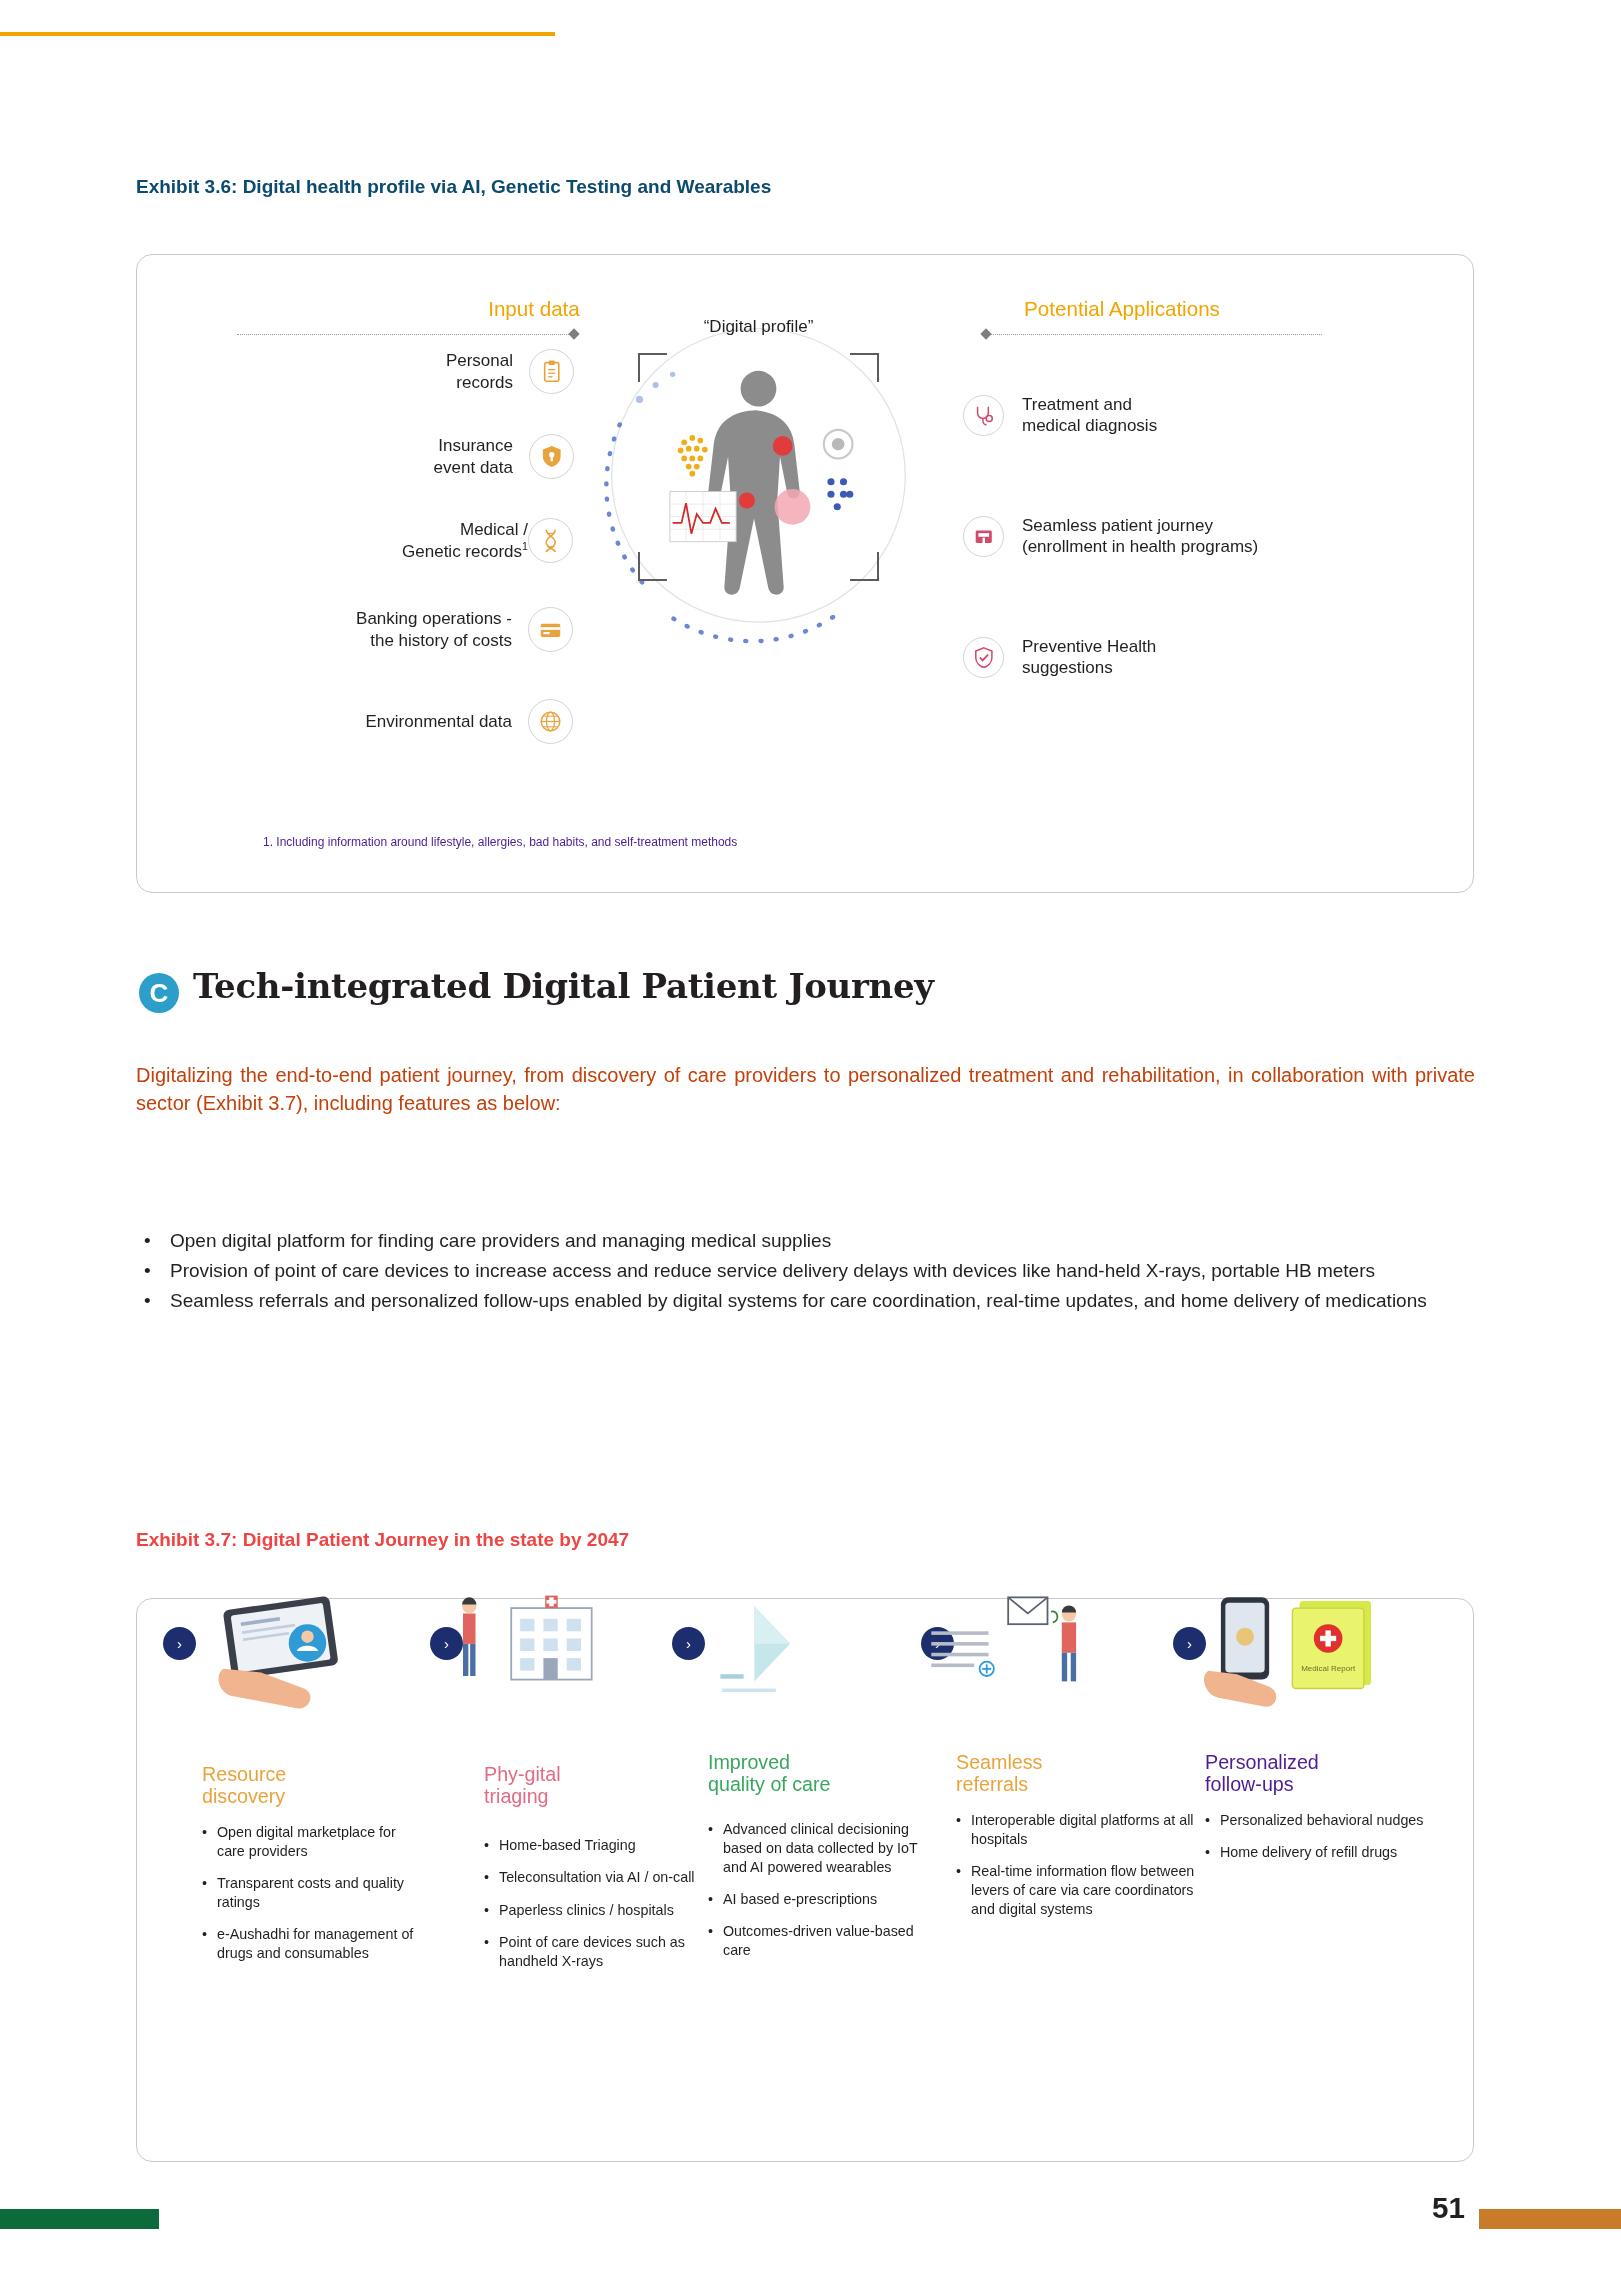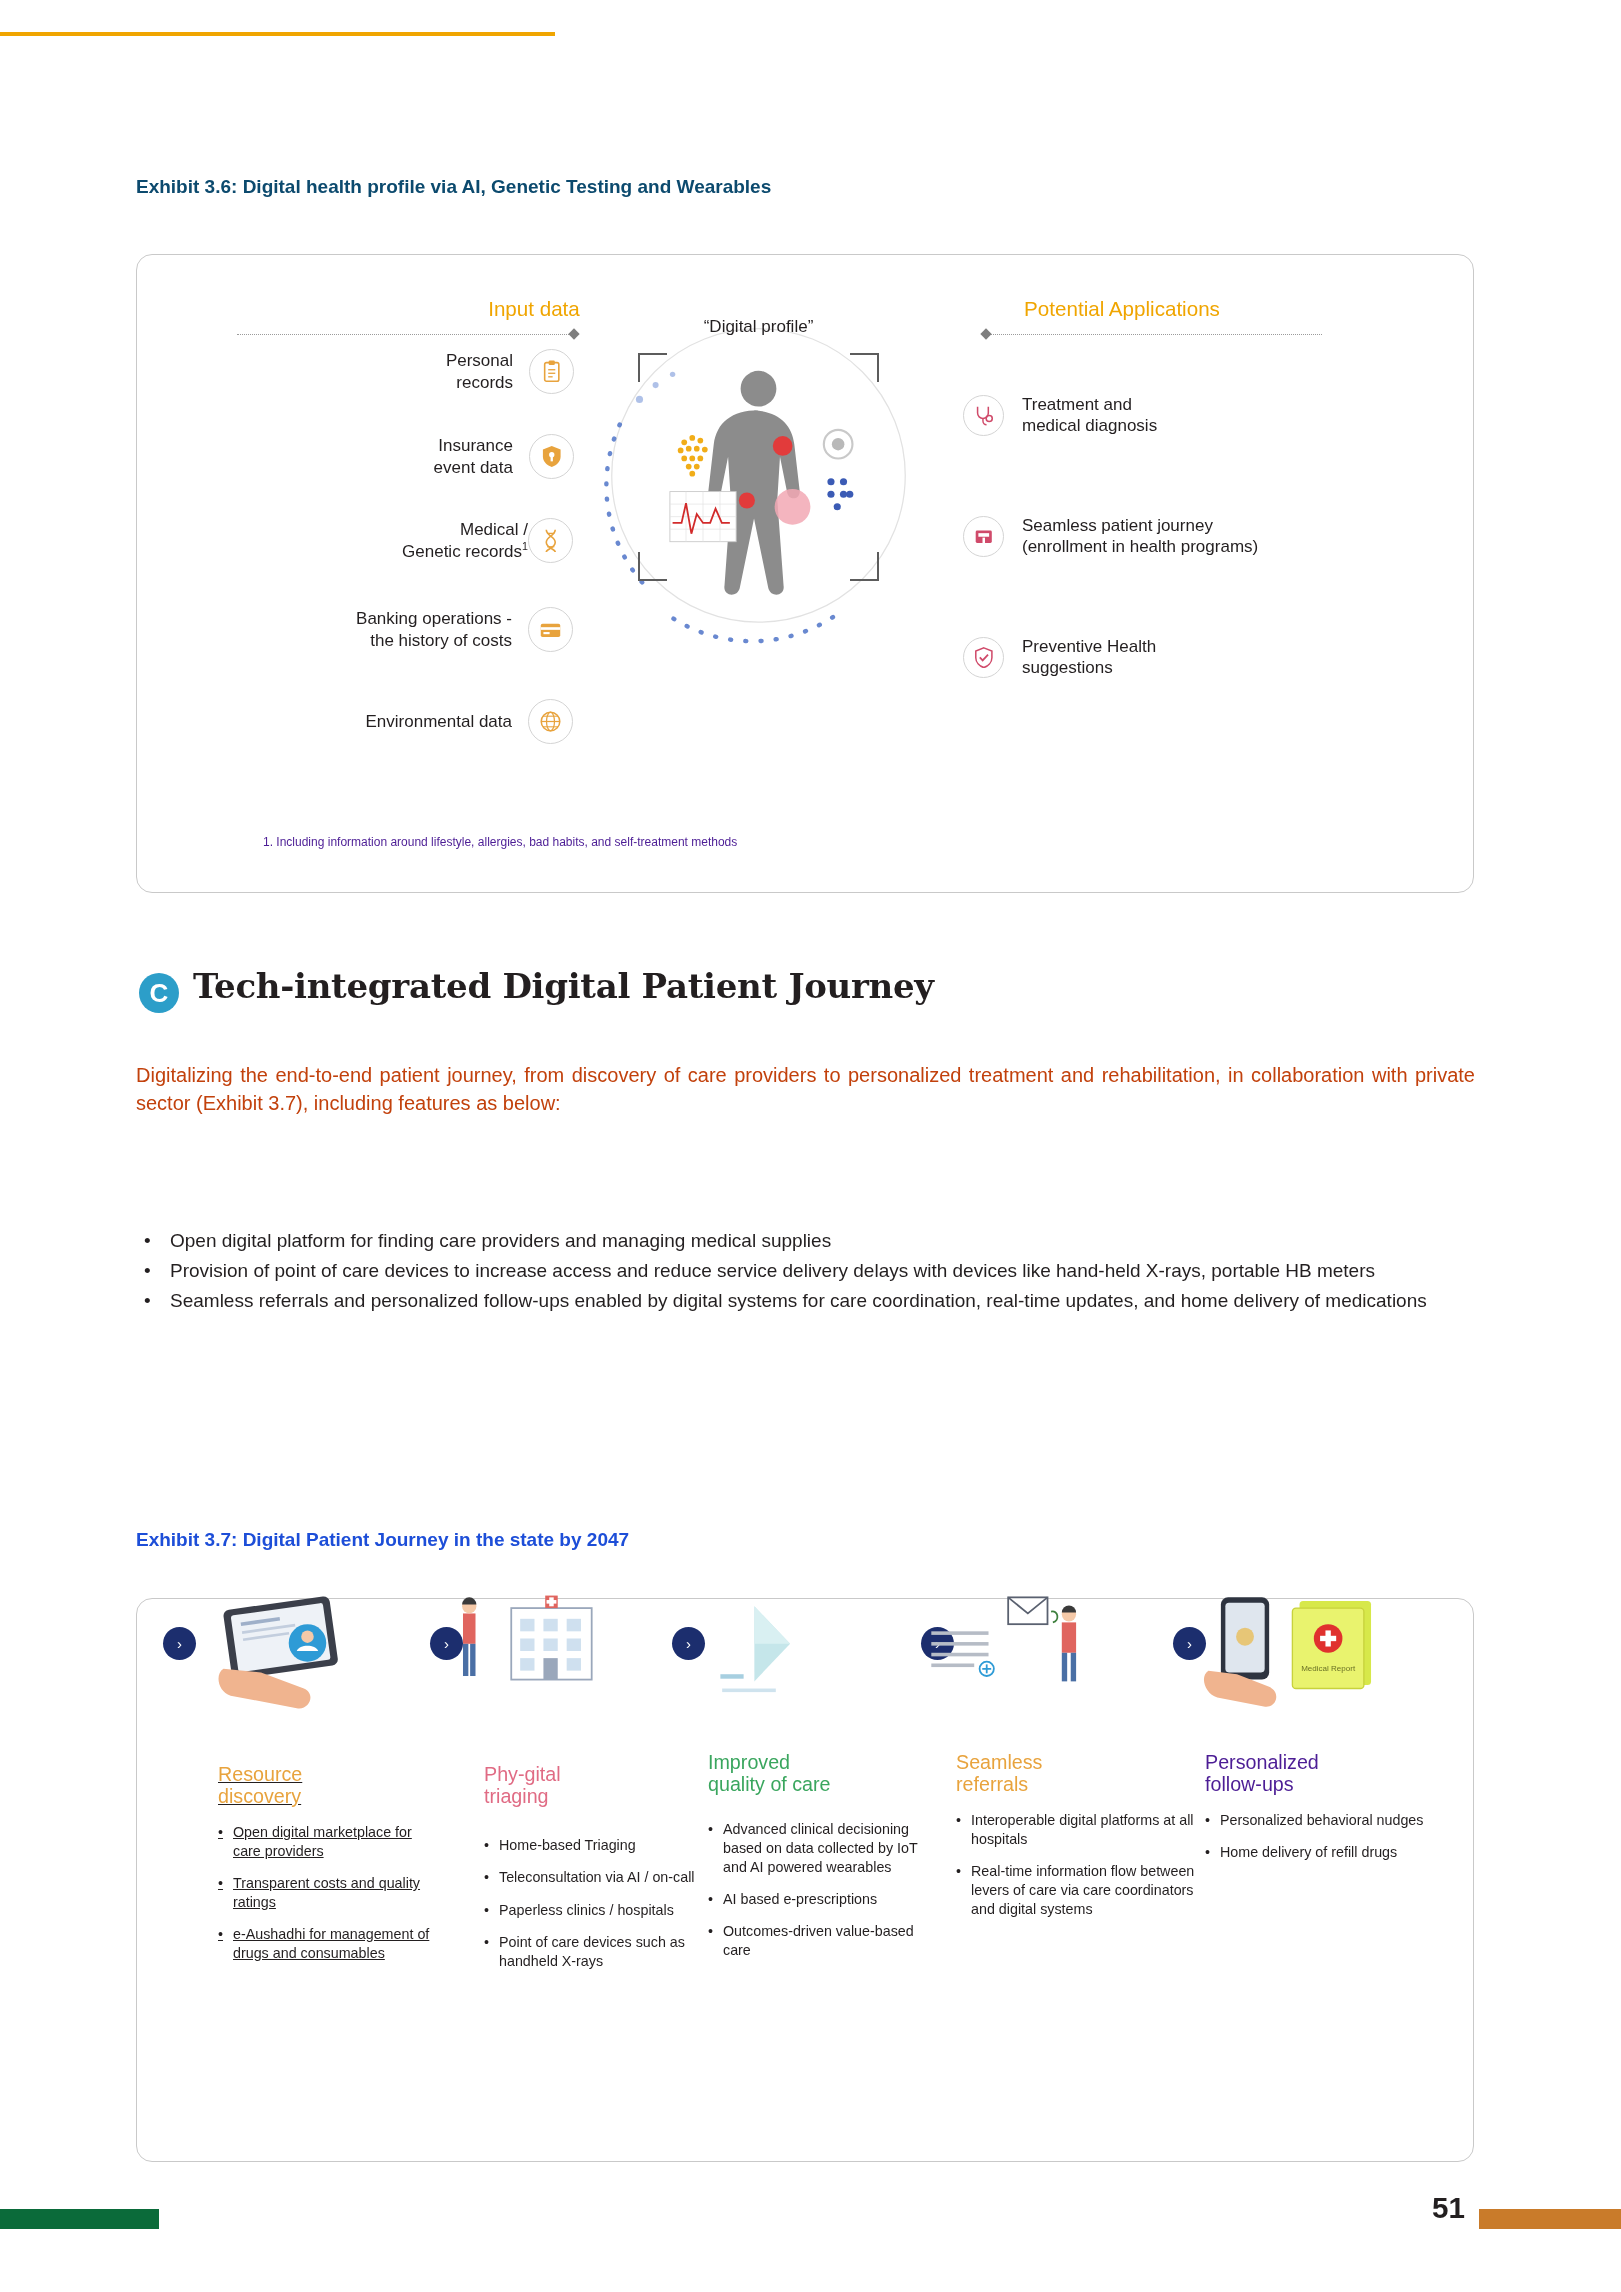--- a/index.html
+++ b/index.html
@@ -197,21 +197,21 @@
     box-sizing: border-box;
   }
   .bullet-text { flex: 1; text-align: justify; }
 
   .exhibit37-title {
     position: absolute;
     top: 1529px;
     left: 136px;
     font-size: 19px;
     font-weight: bold;
-    color: #1d4ed8;
+    color: #ef4444;
   }
   #exhibit37-card {
     top: 1598px;
     left: 136px;
     width: 1338px;
     height: 564px;
   }
 
   .journey-col {
     position: absolute;
@@ -571,21 +571,21 @@
     <path d="M10 88 c-10 6 -4 26 10 30 l52 10 c14 3 20 -16 6 -22 l-36 -14 z" fill="#f0b48f"></path>
     <rect x="112" y="10" width="80" height="94" rx="4" fill="#d7e84a"></rect>
     <rect x="104" y="18" width="80" height="90" rx="4" fill="#e9f36e" stroke="#c8d23c" stroke-width="1.5"></rect>
     <circle cx="144" cy="52" r="16" fill="#e0312e"></circle>
     <rect x="141" y="43" width="6" height="18" fill="#fff"></rect>
       <rect x="135" y="49" width="18" height="6" fill="#fff"></rect>
     <text x="144" y="88" font-family="Liberation Sans, sans-serif" font-size="9" fill="#6b7226" text-anchor="middle">Medical Report</text>
   </g>
 </svg>
 
-<div class="journey-col" style="left:218px;text-decoration:underline;">
+<div class="journey-col" style="left:202px;">
   <div class="journey-head rich" style="color:#e8a33d;">Resource
 discovery</div>
   <div class="journey-list">
     <div class="jl-item">
         <div class="jl-dot">•</div>
         <div class="jl-text">Open digital marketplace for care providers</div>
       </div>
     <div class="jl-item">
         <div class="jl-dot">•</div>
         <div class="jl-text">Transparent costs and quality ratings</div>

